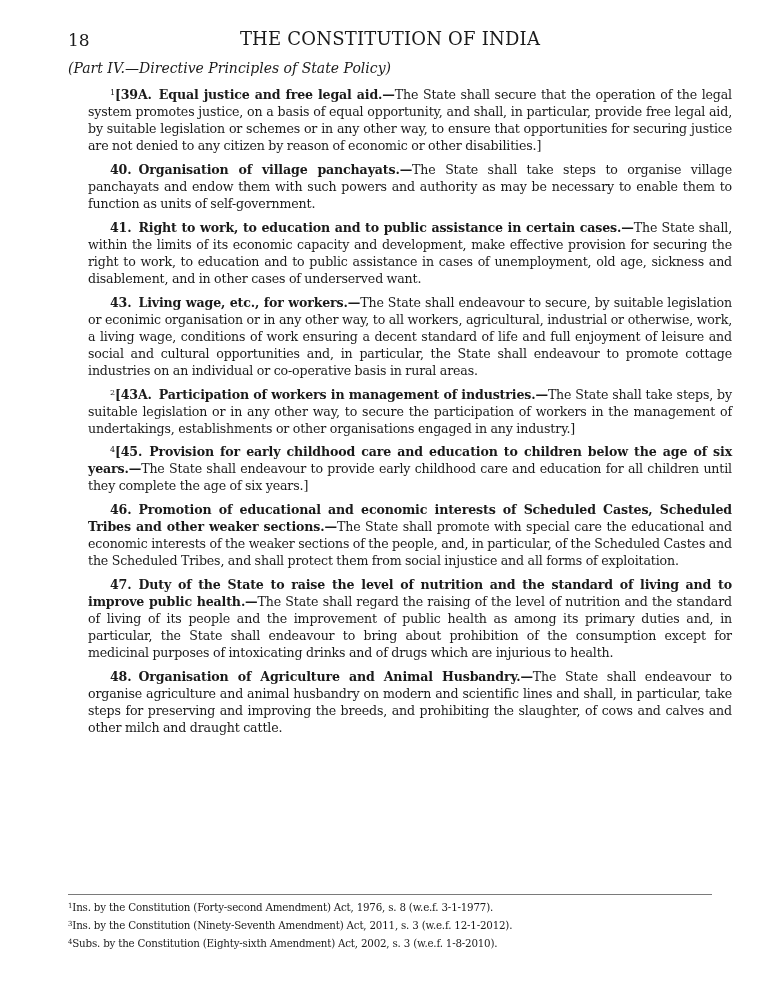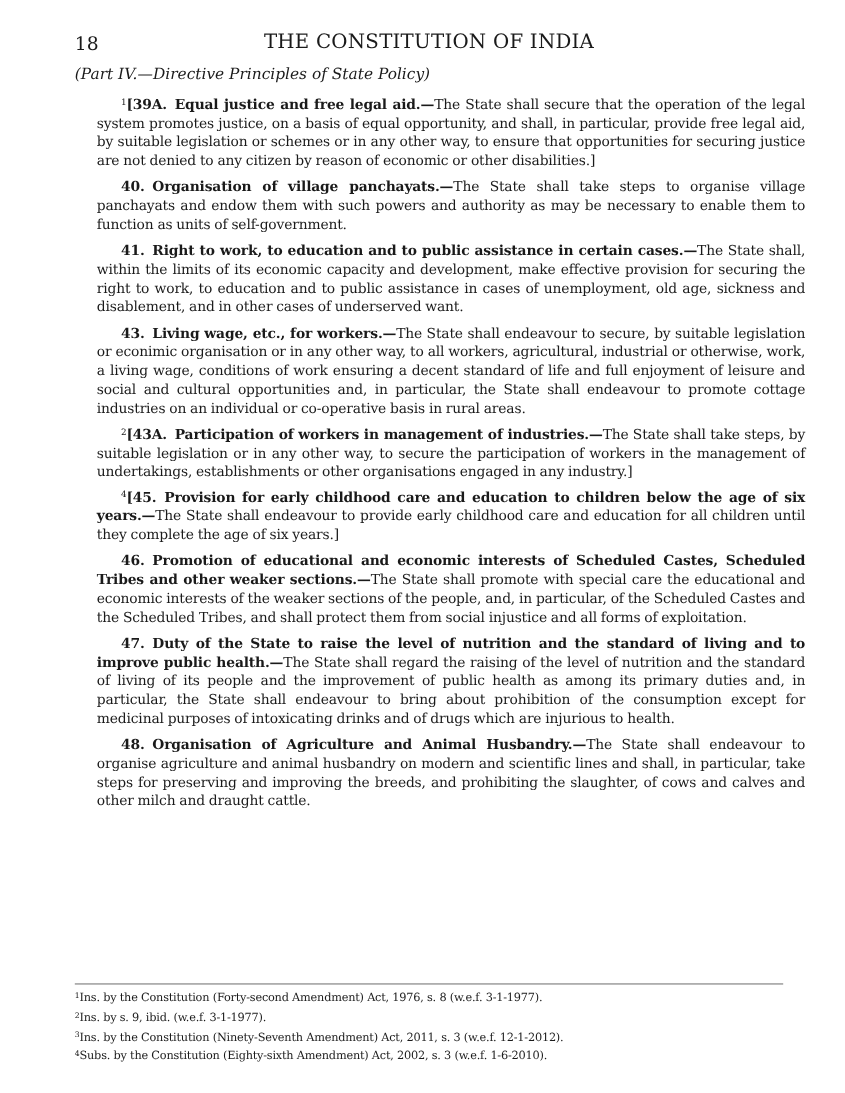--- a/index.html
+++ b/index.html
@@ -41,17 +41,16 @@
     <p class="article"><sup>4</sup><span class="num">[45.</span><span class="heading">Provision for early childhood care and education to children below the age of six years.—</span><span>The State shall endeavour to provide early childhood care and education for all children until they complete the age of six years.]</span></p>
     <p class="article"><span class="num">46.</span><span class="heading">Promotion of educational and economic interests of Scheduled Castes, Scheduled Tribes and other weaker sections.—</span><span>The State shall promote with special care the educational and economic interests of the weaker sections of the people, and, in particular, of the Scheduled Castes and the Scheduled Tribes, and shall protect them from social injustice and all forms of exploitation.</span></p>
     <p class="article"><span class="num">47.</span><span class="heading">Duty of the State to raise the level of nutrition and the standard of living and to improve public health.—</span><span>The State shall regard the raising of the level of nutrition and the standard of living of its people and the improvement of public health as among its primary duties and, in particular, the State shall endeavour to bring about prohibition of the consumption except for medicinal purposes of intoxicating drinks and of drugs which are injurious to health.</span></p>
     <p class="article"><span class="num">48.</span><span class="heading">Organisation of Agriculture and Animal Husbandry.—</span><span>The State shall endeavour to organise agriculture and animal husbandry on modern and scientific lines and shall, in particular, take steps for preserving and improving the breeds, and prohibiting the slaughter, of cows and calves and other milch and draught cattle.</span></p>
   </div>
 
   <div class="rule"></div>
 
   <div class="footnotes">
     <div class="footnote"><sup>1</sup><span>Ins. by the Constitution (Forty-second Amendment) Act, 1976, s. 8 (</span><span class="it">w.e.f.</span><span> 3-1-1977).</span></div>
-    <div class="footnote"><sup>2</sup><span>Ins. by s. 9, </span><span class="it">ibid.</span><span> (</span><span class="it">w.e.f.</span><span> 3-1-1977).</span></div>
     <div class="footnote"><sup>3</sup><span>Ins. by the Constitution (Ninety-Seventh Amendment) Act, 2011, s. 3 (</span><span class="it">w.e.f.</span><span> 12-1-2012).</span></div>
-    <div class="footnote"><sup>4</sup><span>Subs. by the Constitution (Eighty-sixth Amendment) Act, 2002, s. 3 (</span><span class="it">w.e.f.</span><span> 1-6-2010).</span></div>
+    <div class="footnote"><sup>4</sup><span>Subs. by the Constitution (Eighty-sixth Amendment) Act, 2002, s. 3 (</span><span class="it">w.e.f.</span><span> 1-8-2010).</span></div>
   </div>
 </div>
 
 </body></html>

